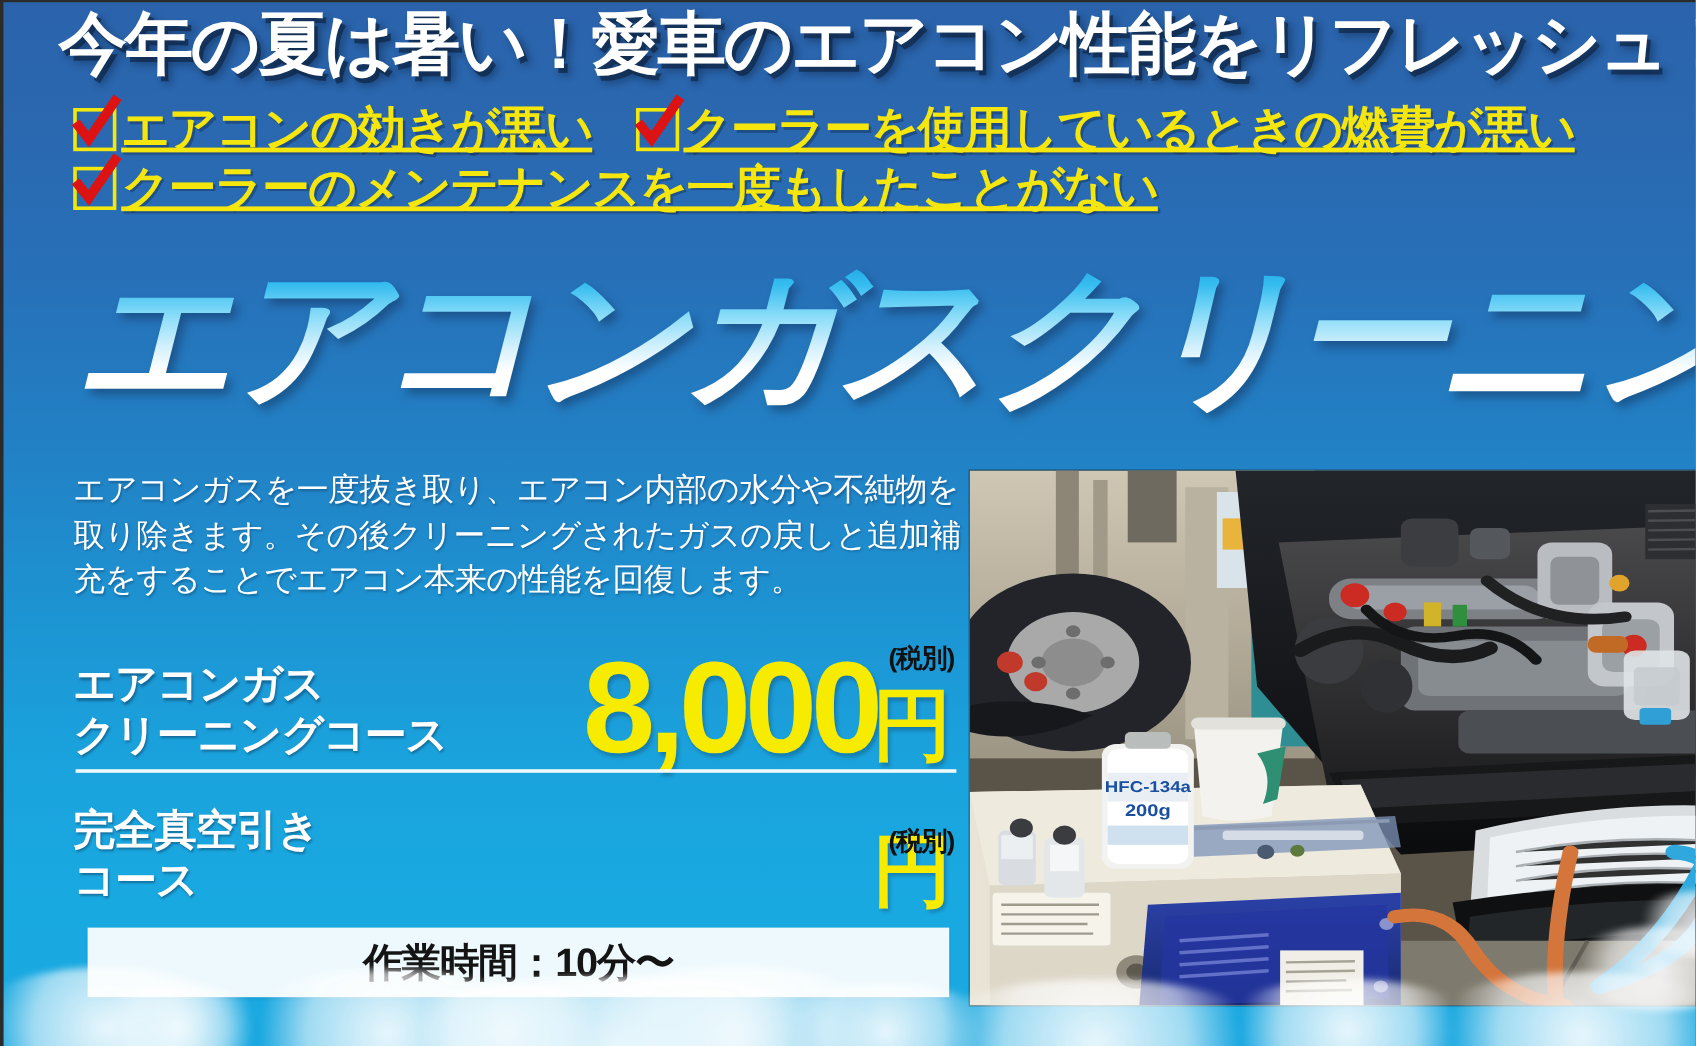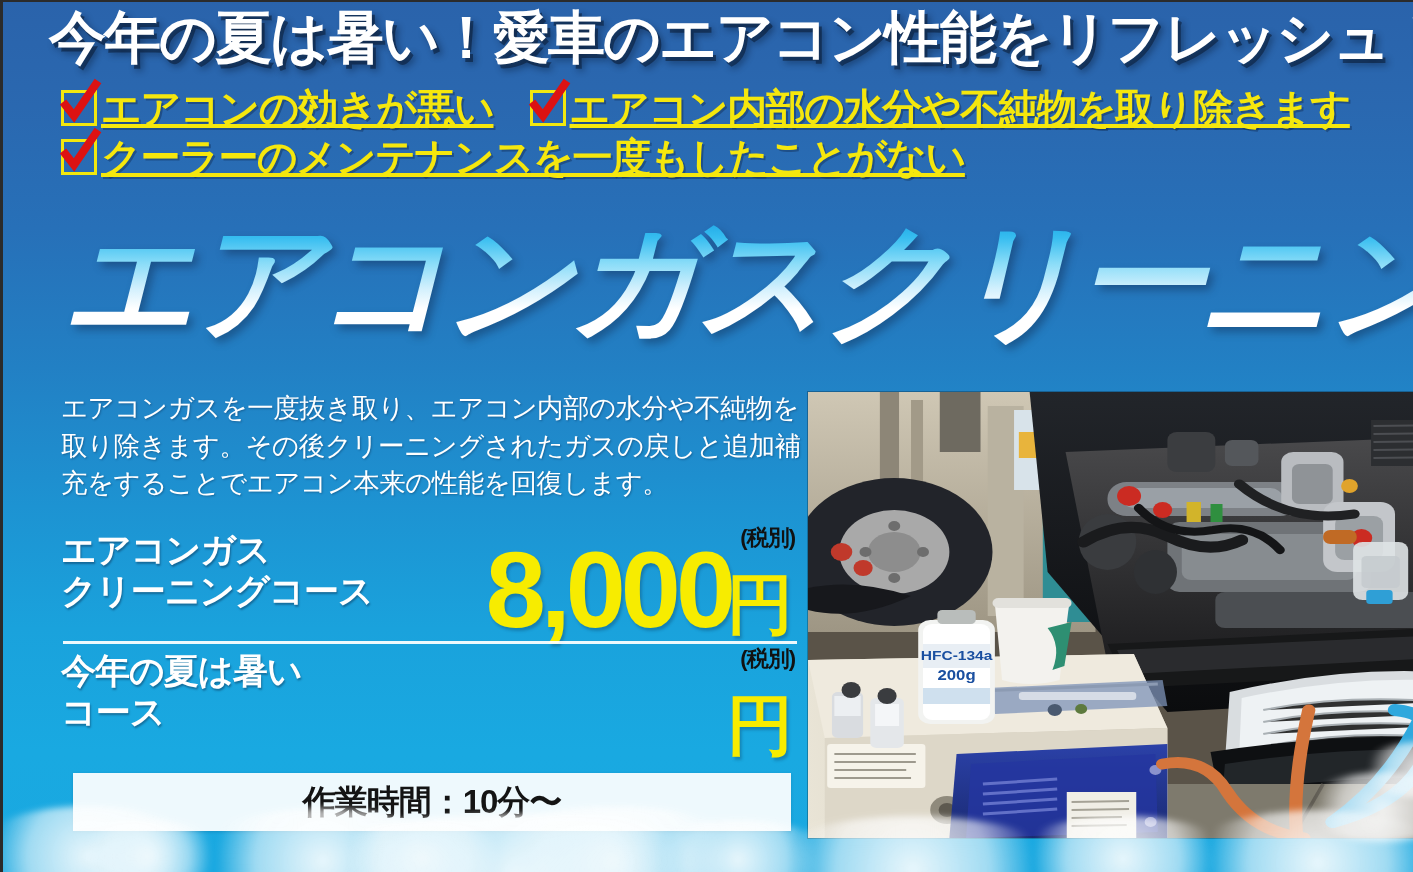--- a/index.html
+++ b/index.html
@@ -131,20 +131,21 @@
     color:#ffffff;
     line-height:1.42;
     letter-spacing:-.5px;
     text-shadow:1px 1px 2px rgba(10,30,60,.35);
   }
 
   .price-block { margin-top:26px; }
   .price-row {
     position:relative;
     display:flex;
+    align-items:flex-end;
     height:110px;
   }
   .course-name {
     font-size:35px;
     font-weight:bold;
     color:#ffffff;
     line-height:1.18;
     letter-spacing:-1px;
     white-space:nowrap;
     padding-bottom:6px;
@@ -240,21 +241,21 @@
           </svg>
         </span>
         <span class="check-label">エアコンの効きが悪い</span>
       </div>
       <div class="check-item">
         <span class="cbox">
           <svg viewBox="0 0 48 50" aria-hidden="true">
             <path d="M8 26 L19 40 L43 5" fill="none" stroke="#dd1212" stroke-width="8" stroke-linecap="butt" stroke-linejoin="miter"></path>
           </svg>
         </span>
-        <span class="check-label">エアコン内部の水分や不純物を取り除きます</span>
+        <span class="check-label">クーラーを使用しているときの燃費が悪い</span>
       </div>
     </div>
 
     <div class="check-row">
       <div class="check-item">
         <span class="cbox">
           <svg viewBox="0 0 48 50" aria-hidden="true">
             <path d="M8 26 L19 40 L43 5" fill="none" stroke="#dd1212" stroke-width="8" stroke-linecap="butt" stroke-linejoin="miter"></path>
           </svg>
         </span>
@@ -281,21 +282,21 @@
           <span class="amount">8,000</span>
           <span class="yen">円</span>
           <span class="tax-note">(税別)</span>
         </div>
       </div>
 
       <div class="divider"></div>
 
       <div class="price-row">
         <div class="course-name">
-          <span>今年の夏は暑い</span><br>
+          <span>完全真空引き</span><br>
           <span>コース</span>
         </div>
         <div class="price-wrap">
           <span class="yen">円</span>
           <span class="tax-note">(税別)</span>
         </div>
       </div>
 
     </div>
   </div>

